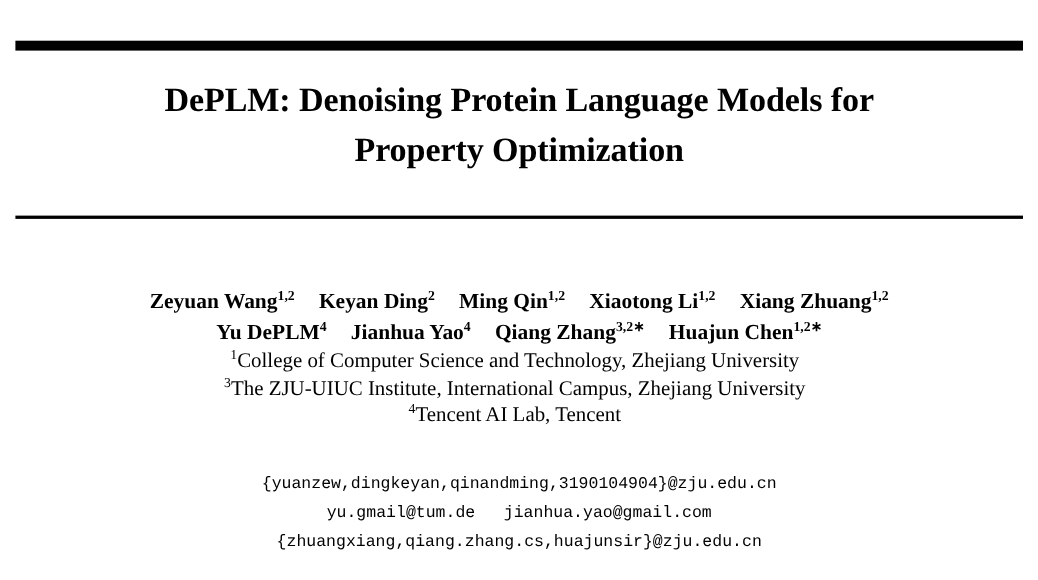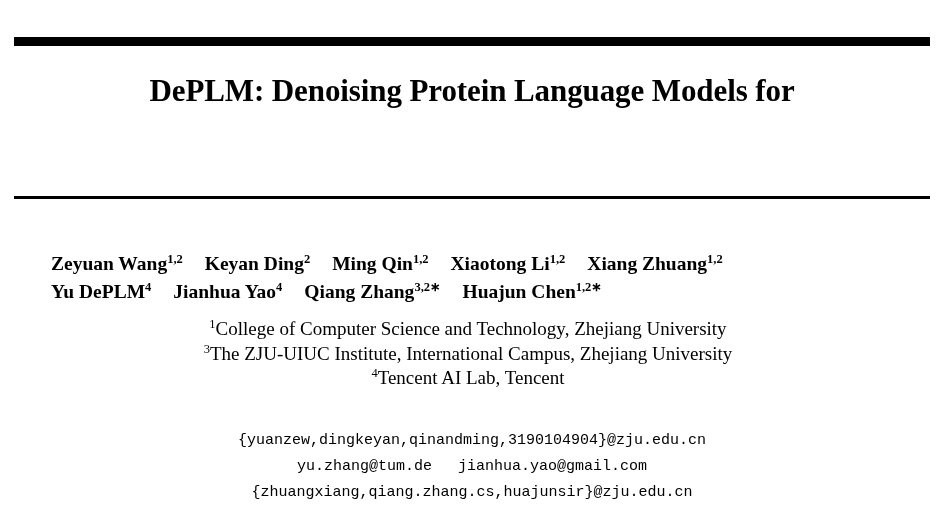--- a/index.html
+++ b/index.html
@@ -41,23 +41,24 @@
     width: 824px;
     text-align: center;
     font-family: "Liberation Serif", serif;
     font-weight: bold;
     font-size: 31px;
     line-height: 45px;
     letter-spacing: -0.1px;
   }
   .authors {
     position: absolute;
-    top: 250px;
+    top: 261px;
     left: 40px;
     width: 864px;
+    text-align: center;
   }
   .author-line {
     font-weight: bold;
     font-size: 19.5px;
     line-height: 28px;
     white-space: nowrap;
   }
   .author {
     display: inline-block;
     margin: 0 11px;
@@ -106,20 +107,21 @@
 </style>
 </head>
 <body>
 
 <div class="page">
 
   <div class="rule rule-top"></div>
 
   <div class="title">
     <div>DePLM: Denoising Protein Language Models for</div>
+    <div>Property Optimization</div>
   </div>
 
   <div class="rule rule-bottom"></div>
 
   <div class="authors">
     <div class="author-line">
       <span class="author"><span>Zeyuan Wang</span><sup>1,2</sup></span><span class="author"><span>Keyan Ding</span><sup>2</sup></span><span class="author"><span>Ming Qin</span><sup>1,2</sup></span><span class="author"><span>Xiaotong Li</span><sup>1,2</sup></span><span class="author"><span>Xiang Zhuang</span><sup>1,2</sup></span>
     </div>
     <div class="author-line">
       <span class="author"><span>Yu DePLM</span><sup>4</sup></span><span class="author"><span>Jianhua Yao</span><sup>4</sup></span><span class="author"><span>Qiang Zhang</span><sup>3,2∗</sup></span><span class="author"><span>Huajun Chen</span><sup>1,2∗</sup></span>
@@ -127,17 +129,17 @@
   </div>
 
   <div class="affils">
     <div class="affil-line"><sup>1</sup><span>College of Computer Science and Technology, Zhejiang University</span></div>
     <div class="affil-line"><sup>3</sup><span>The ZJU-UIUC Institute, International Campus, Zhejiang University</span></div>
     <div class="affil-line"><sup>4</sup><span>Tencent AI Lab, Tencent</span></div>
   </div>
 
   <div class="emails">
     <div class="email-line"><span>{yuanzew,dingkeyan,qinandming,3190104904}@zju.edu.cn</span></div>
-    <div class="email-line"><span>yu.zhang@tum.de</span><span class="email-gap"></span><span>jianhua.yao@gmail.com</span></div>
+    <div class="email-line"><span>yu.gmail@tum.de</span><span class="email-gap"></span><span>jianhua.yao@gmail.com</span></div>
     <div class="email-line"><span>{zhuangxiang,qiang.zhang.cs,huajunsir}@zju.edu.cn</span></div>
   </div>
 
 </div>
 
 </body></html>

